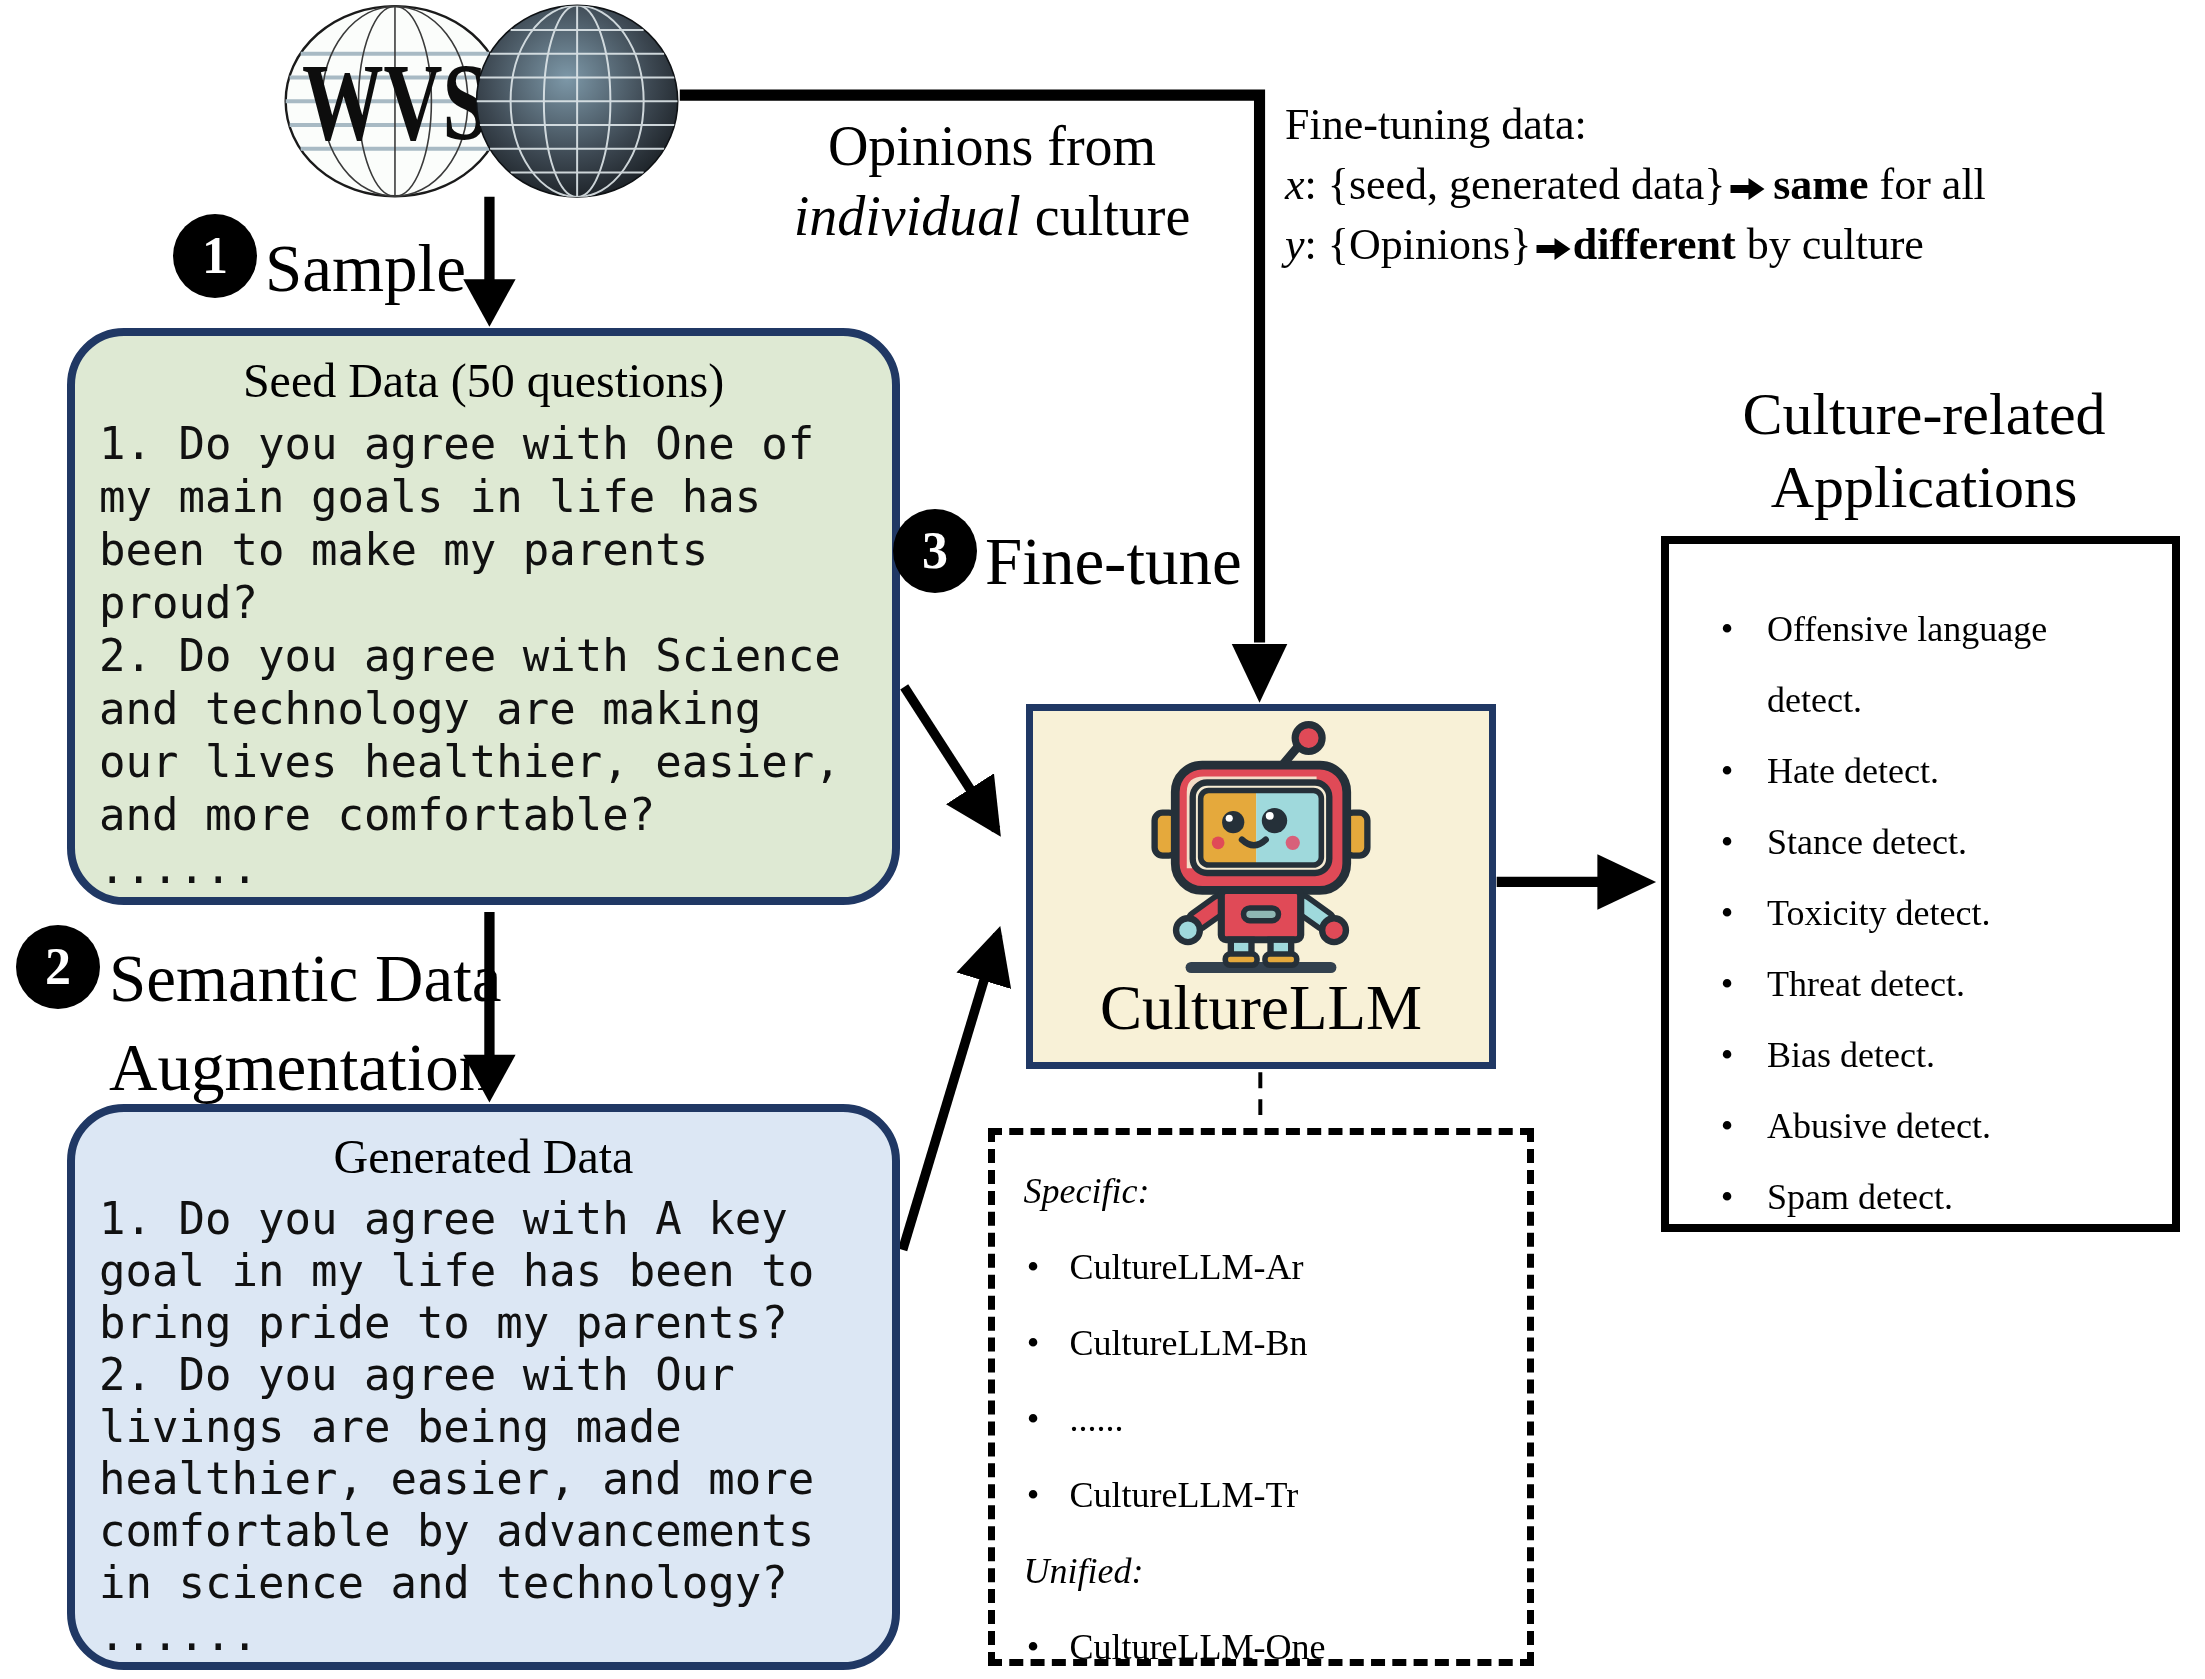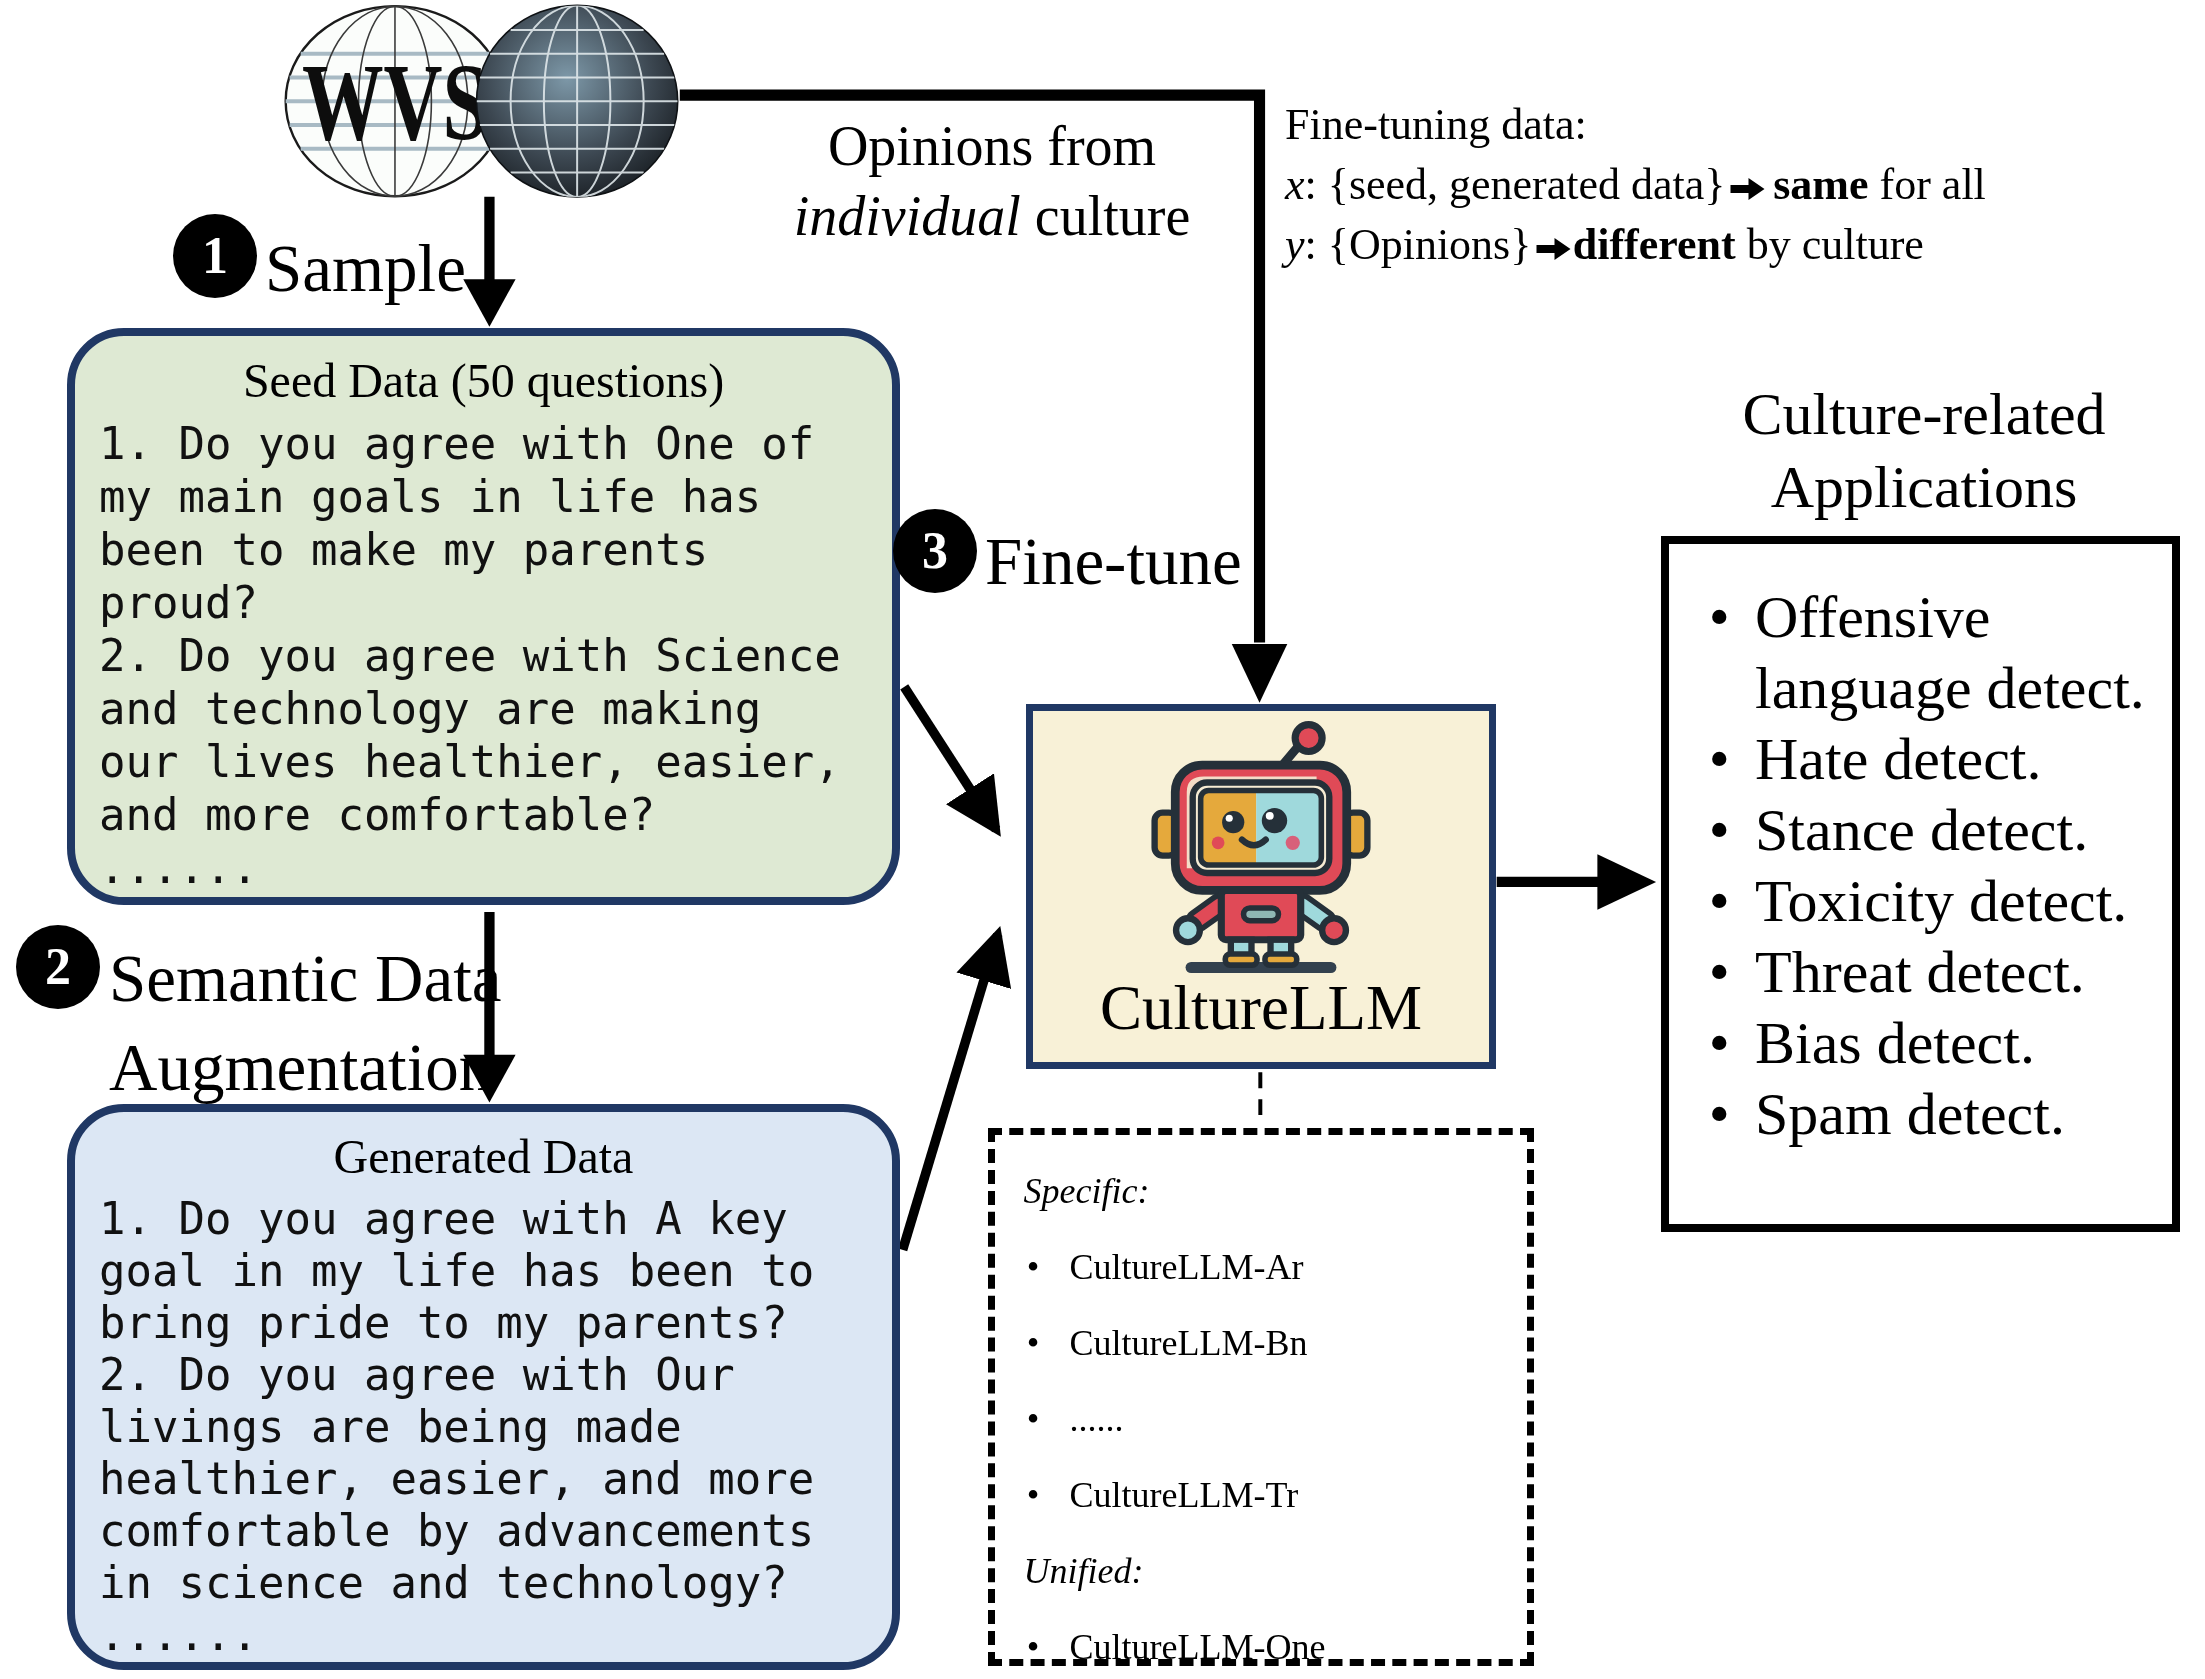--- a/index.html
+++ b/index.html
@@ -38,21 +38,21 @@
   #variants-box{left:988px;top:1128px;width:546px;height:538px;border:7.1px dashed #000;
                 box-sizing:border-box;padding:17.5px 8px 0 28.6px;font-size:36px;line-height:76px;}
   .v-heading{font-style:italic;}
   .v-item{position:relative;padding-left:46px;white-space:nowrap;}
   .v-item::before{content:"\2022";position:absolute;left:3.2px;}
 
   
   #apps-title{left:1674px;top:378px;width:500px;text-align:center;font-size:60px;line-height:73px;}
   #apps-box{left:1661px;top:536px;width:519px;height:696px;border:8.7px solid #000;box-sizing:border-box;
             padding:38px 16px 0 27px;}
-  #apps-box ul{list-style:none;margin:0;padding:0;font-size:60px;line-height:71px;}
+  #apps-box ul{list-style:none;margin:12px;padding:0;font-size:36px;line-height:71px;}
   #apps-box li{position:relative;padding-left:59px;}
   #apps-box li::before{content:"\2022";position:absolute;left:12.7px;}
 
   svg.overlay{position:absolute;left:0;top:0;pointer-events:none;}
 </style>
 </head>
 <body>
 
 <div id="canvas">
 
@@ -246,18 +246,19 @@
     <span>Applications</span>
   </div>
   <div class="abs" id="apps-box">
     <ul>
       <li>Offensive language detect.</li>
       <li>Hate detect.</li>
       <li>Stance detect.</li>
       <li>Toxicity detect.</li>
       <li>Threat detect.</li>
       <li>Bias detect.</li>
+      <li>Abusive detect.</li>
       <li>Spam detect.</li>
     </ul>
   </div>
 
 </div>
 
 
 </body></html>

